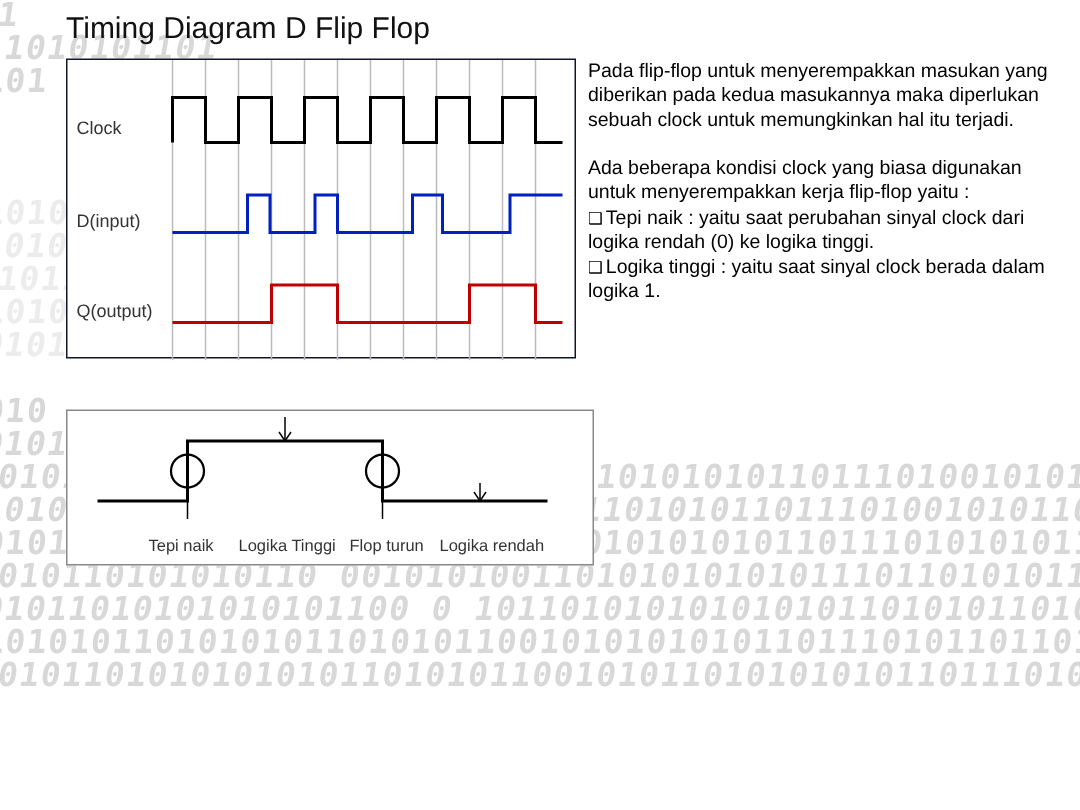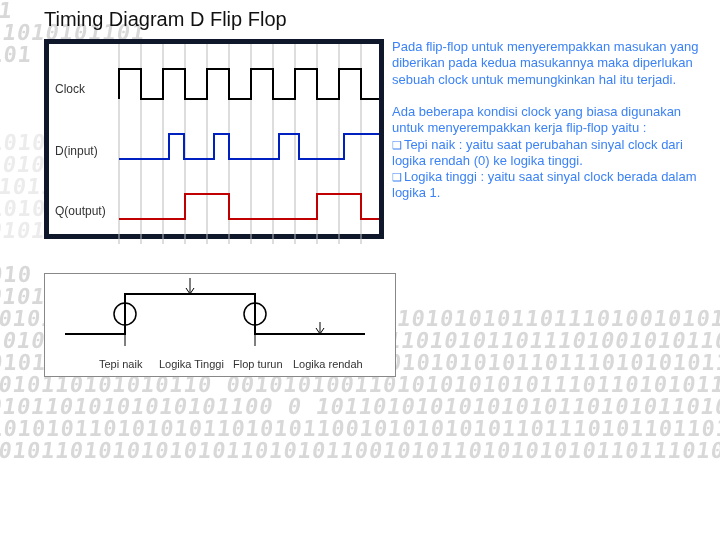--- a/index.html
+++ b/index.html
@@ -38,29 +38,29 @@
     font-size: 20px;
     color: #111;
     font-weight: normal;
     margin-bottom: 8px;
   }
   .content {
     display: flex;
     gap: 8px;
   }
   .left-col { width: 340px; flex: 0 0 340px; }
-  .right-col { flex: 1; font-size: 13px; line-height: 1.25; color: #3b82f6; padding-right: 6px; }
+  .right-col { flex: 1; font-size: 13px; line-height: 1.25; color: #000000; padding-right: 6px; }
   .bullet { display: block; }
   .bullet::before { content: "❑"; font-size: 11px; margin-right: 2px; }
   .timing-wrap {
     background: #fff;
     width: 340px;
     height: 200px;
     position: relative;
-    border: 5px solid #0f172a;
+    border: 1px solid #0f172a;
   }
   .timing-wrap svg { display:block; }
   .sig-label {
     position: absolute;
     left: 6px;
     font-size: 12px;
     color: #333;
     font-family: Arial, sans-serif;
   }
   .edge-wrap {

